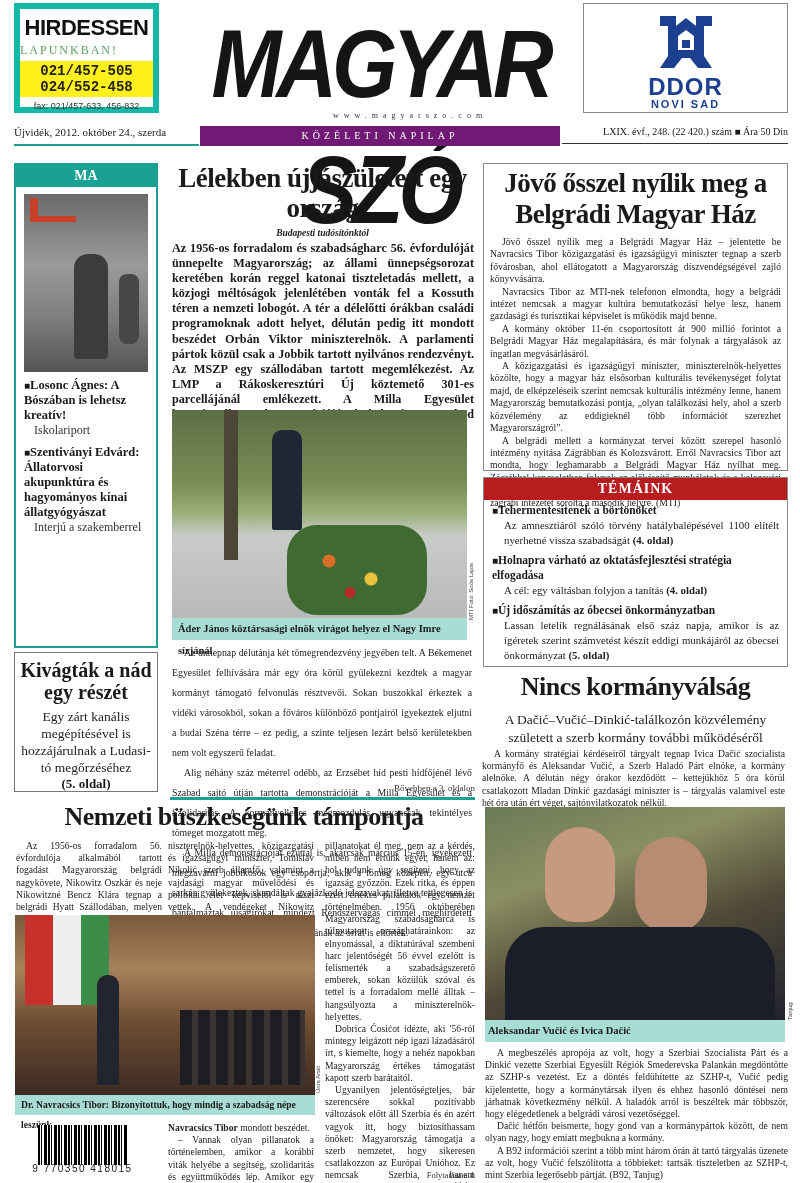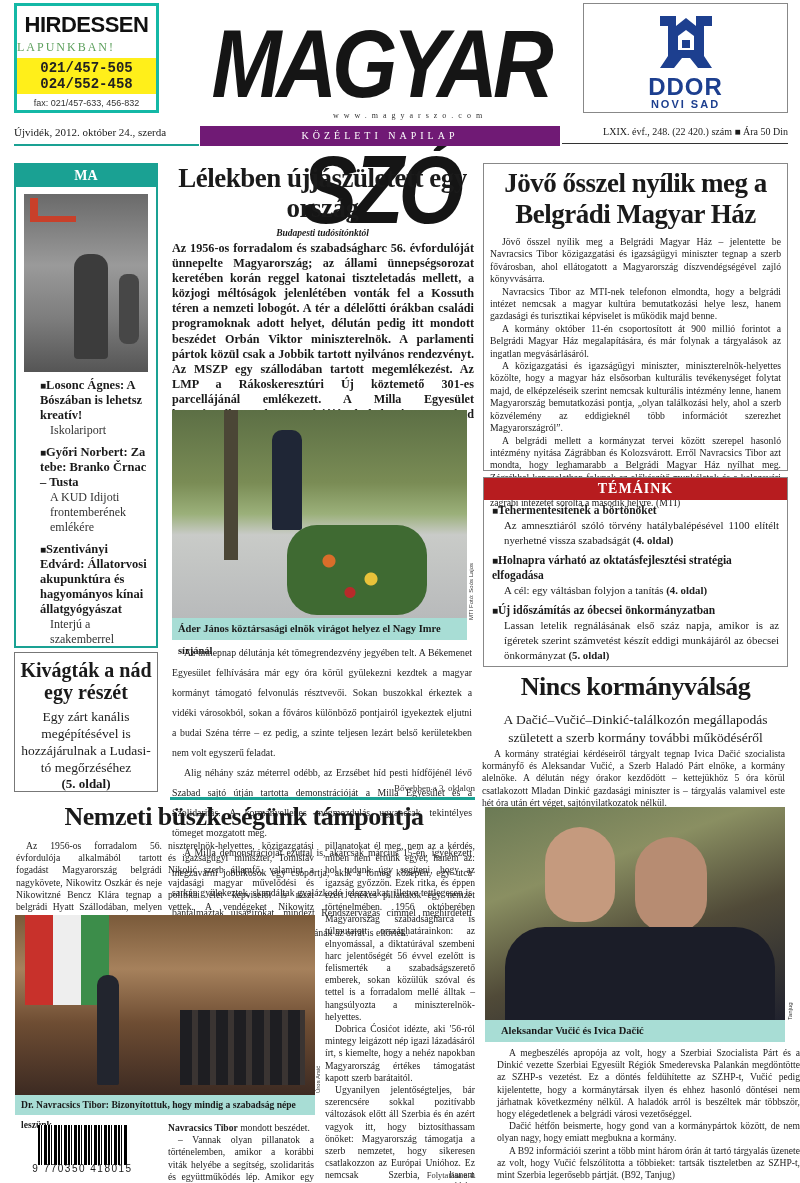--- a/index.html
+++ b/index.html
@@ -1,40 +1,40 @@
 <!DOCTYPE html>
 <html><head>
 <meta charset="utf-8">
 <style>
   * { box-sizing: border-box; margin: 0; padding: 0; }
   body { width: 800px; height: 1183px; background: #fff; font-family: "Liberation Serif", "DejaVu Serif", serif; color: #1a1a1a; position: relative; overflow: hidden; }
   .abs { position: absolute; }
   
-  .ad-box { left: 14px; top: 3px; width: 145px; height: 110px; border: 3px solid #14b8a6; background: #fff; }
+  .ad-box { left: 14px; top: 3px; width: 145px; height: 110px; border: 6px solid #14b8a6; background: #fff; }
   .ad-title { font-family: "Liberation Sans", sans-serif; font-weight: bold; font-size: 22px; text-align: center; letter-spacing: -0.5px; margin-top: 6px; color: #111; }
   .ad-sub { font-size: 12px; color: #5da05d; letter-spacing: 2px; margin-top: 2px; }
   .ad-phones { background: #ffef1a; margin-top: 3px; padding: 2px 0; text-align: center; font-family: "Liberation Mono", monospace; font-size: 14px; font-weight: bold; line-height: 16px; color: #222; }
   .ad-fax { font-family: "Liberation Sans", sans-serif; font-size: 9px; text-align: center; margin-top: 4px; color: #333; }
   .masthead { left: 200px; top: 0; width: 360px; height: 110px; font-family: "Liberation Sans", sans-serif; font-weight: bold; font-style: italic; font-size: 84px; line-height: 110px; letter-spacing: -5px; color: #151515; text-align: center; transform: scaleY(1.15); transform-origin: top; }
   .site-url { left: 290px; top: 111px; width: 240px; text-align: center; font-size: 8px; letter-spacing: 5px; color: #333; }
   .ddor { left: 583px; top: 3px; width: 205px; height: 110px; border: 1px solid #888; background: #fff; text-align: center; }
   .ddor-logo { margin: 8px auto 0; width: 64px; height: 60px; }
   .ddor-name { font-family: "Liberation Sans", sans-serif; font-weight: bold; color: #1d3f8f; font-size: 24px; line-height: 22px; letter-spacing: 1px; }
   .ddor-city { font-family: "Liberation Sans", sans-serif; font-weight: bold; color: #1d3f8f; font-size: 11px; letter-spacing: 2px; }
   .dateline { left: 14px; top: 126px; width: 185px; font-size: 11px; border-bottom: 2px solid #1aa193; padding-bottom: 6px; }
   .tagline { left: 200px; top: 126px; width: 360px; height: 20px; background: #701a75; color: #fff; font-size: 10px; letter-spacing: 4px; text-align: center; line-height: 20px; }
   .issue { left: 562px; top: 126px; width: 226px; font-size: 10px; text-align: right; border-bottom: 1px solid #333; padding-bottom: 6px; }
   
   .ma-box { left: 14px; top: 163px; width: 144px; height: 485px; border: 2px solid #1aa193; }
   .ma-head { background: #1aa193; color: #fff; font-weight: bold; text-align: center; font-size: 14px; height: 22px; line-height: 22px; }
   .ma-photo { margin: 7px 8px 0; height: 178px; background: linear-gradient(180deg, #6a6a6a 0%, #9a9a9a 40%, #7d7d7d 70%, #555 100%); position: relative; }
   .ma-photo .logo-red { position: absolute; left: 6px; top: 4px; width: 46px; height: 24px; border-left: 8px solid #c8402a; border-bottom: 6px solid #c8402a; }
   .ma-photo .fig1 { position: absolute; left: 50px; top: 60px; width: 34px; height: 105px; background: #3c3c3c; border-radius: 14px 14px 4px 4px; }
   .ma-photo .fig2 { position: absolute; left: 95px; top: 80px; width: 20px; height: 70px; background: #474747; border-radius: 8px; }
-  .ma-list { padding: 6px 6px 0 8px; margin-left: 16px; }
+  .ma-list { padding: 6px 6px 0 8px; }
   .ma-item { margin-bottom: 7px; font-size: 12.5px; line-height: 15px; }
   .ma-item .t { font-weight: bold; }
   .ma-item .t::before { content: "\25A0 "; font-size: 10px; }
   .ma-item .s { font-size: 12px; color: #333; padding-left: 10px; display: block; }
   .kiv-box { left: 14px; top: 652px; width: 144px; height: 140px; border: 1px solid #777; text-align: center; padding: 6px 4px; }
   .kiv-title { font-weight: bold; font-size: 20px; line-height: 22px; }
   .kiv-body { font-size: 13.5px; line-height: 17px; margin-top: 5px; color: #222; }
   .kiv-ref { font-weight: bold; font-size: 13px; }
   
   .lead-title { left: 170px; top: 163px; width: 305px; text-align: center; font-weight: bold; font-size: 27px; line-height: 30px; letter-spacing: -0.5px; }
@@ -64,22 +64,22 @@
   .tm-s b { font-weight: bold; }
   .nincs-title { left: 483px; top: 672px; width: 305px; text-align: center; font-weight: bold; font-size: 26px; line-height: 30px; letter-spacing: -0.5px; }
   .nincs-sub { left: 483px; top: 711px; width: 305px; text-align: center; font-size: 13.5px; line-height: 18px; }
   .nincs-body { left: 482px; top: 748px; width: 303px; font-size: 9.6px; line-height: 12.2px; text-align: justify; color: #222; }
   .nincs-body p { text-indent: 12px; }
   .vucic-photo { left: 485px; top: 807px; width: 300px; height: 213px; background: linear-gradient(160deg, #6b7a55 0%, #8a8f62 30%, #504a38 60%, #20222e 100%); overflow: hidden; }
   .vucic-photo .head1 { position: absolute; left: 60px; top: 20px; width: 70px; height: 95px; background: #c59a7e; border-radius: 35px 35px 30px 30px; }
   .vucic-photo .head2 { position: absolute; left: 150px; top: 30px; width: 72px; height: 95px; background: #b78c72; border-radius: 36px 36px 32px 32px; }
   .vucic-photo .suits { position: absolute; left: 20px; top: 120px; width: 270px; height: 100px; background: #1b1d28; border-radius: 40px 40px 0 0; }
   .tanjug { left: 787px; top: 990px; width: 10px; height: 30px; font-family: "Liberation Sans", sans-serif; font-size: 6px; writing-mode: vertical-rl; transform: rotate(180deg); color: #333; }
-  .vucic-caption { left: 485px; top: 1020px; width: 300px; height: 22px; background: #a8ddd5; font-weight: bold; font-size: 10.5px; line-height: 22px; padding-left: 16px; }
-  .vucic-body { left: 485px; top: 1047px; width: 303px; font-size: 9.6px; line-height: 12.2px; text-align: justify; color: #222; margin-left: 12px; }
+  .vucic-caption { left: 485px; top: 1020px; width: 300px; height: 22px; background: #a8ddd5; font-weight: bold; font-size: 10.5px; line-height: 22px; padding-left: 3px; }
+  .vucic-body { left: 485px; top: 1047px; width: 303px; font-size: 9.6px; line-height: 12.2px; text-align: justify; color: #222; }
   .vucic-body p { text-indent: 12px; }
   
   .nemzeti-title { left: 14px; top: 800px; width: 460px; text-align: center; font-weight: bold; font-size: 26px; line-height: 34px; letter-spacing: -0.5px; }
   .col { font-size: 9.6px; line-height: 12.2px; text-align: justify; color: #222; }
   .col p { text-indent: 10px; }
   .col1 { left: 16px; top: 840px; width: 146px; }
   .col2 { left: 168px; top: 840px; width: 146px; }
   .col3 { left: 325px; top: 840px; width: 150px; }
   .nav-photo { left: 15px; top: 915px; width: 300px; height: 180px; background: linear-gradient(180deg, #7a5a3a 0%, #a6815c 30%, #6e4d33 60%, #3c2a22 100%); overflow: hidden; }
   .nav-photo .flag-r { position: absolute; left: 10px; top: 0; width: 28px; height: 90px; background: #c8312b; }
@@ -130,24 +130,20 @@
     <div class="logo-red"></div>
     <div class="fig1"></div>
     <div class="fig2"></div>
   </div>
   <div class="ma-list">
     <div class="ma-item">
       <span class="t">Losonc Ágnes: A Bószában is lehetsz kreatív!</span>
       <span class="s">Iskolariport</span>
     </div>
     <div class="ma-item">
-      <span class="t">Győri Norbert: Za tebe: Branko Črnac – Tusta</span>
-      <span class="s">A KUD Idijoti frontemberének emlékére</span>
-    </div>
-    <div class="ma-item">
       <span class="t">Szentiványi Edvárd: Állatorvosi akupunktúra és hagyományos kínai állatgyógyászat</span>
       <span class="s">Interjú a szakemberrel</span>
     </div>
   </div>
 </div>
 
 <div class="abs kiv-box">
   <div class="kiv-title">Kivágták a nád egy részét</div>
   <div class="kiv-body">Egy zárt kanális megépítésével is hozzájárulnak a Ludasi-tó megőrzéséhez</div>
   <div class="kiv-ref">(5. oldal)</div>
@@ -192,21 +188,21 @@
     <div class="tm-t">Holnapra várható az oktatásfejlesztési stratégia elfogadása</div>
     <div class="tm-s"><span>A cél: egy váltásban folyjon a tanítás</span> <b>(4. oldal)</b></div>
   </div>
   <div class="tm-item">
     <div class="tm-t">Új időszámítás az óbecsei önkormányzatban</div>
     <div class="tm-s"><span>Lassan letelik regnálásának első száz napja, amikor is az ígéretek szerint számvetést készít eddigi munkájáról az óbecsei önkormányzat</span> <b>(5. oldal)</b></div>
   </div>
 </div>
 
 <div class="abs nincs-title">Nincs kormányválság</div>
-<div class="abs nincs-sub">A Dačić–Vučić–Dinkić-találkozón megállapodás született a szerb kormány további működéséről</div>
+<div class="abs nincs-sub">A Dačić–Vučić–Dinkić-találkozón közvélemény született a szerb kormány további működéséről</div>
 <div class="abs nincs-body">
   <p>A kormány stratégiai kérdéseiről tárgyalt tegnap Ivica Dačić szocialista kormányfő és Aleksandar Vučić, a Szerb Haladó Párt elnöke, a kormány alelnöke. A délután négy órakor kezdődött – kettejükhöz 5 óra körül csatlakozott Mladan Dinkić gazdasági miniszter is – tárgyalás valamivel este hét óra után ért véget, sajtónyilatkozatok nélkül.</p>
 </div>
 <div class="abs vucic-photo">
   <div class="head1"></div>
   <div class="head2"></div>
   <div class="suits"></div>
 </div>
 <div class="abs tanjug">Tanjug</div>
 <div class="abs vucic-caption">Aleksandar Vučić és Ivica Dačić</div>

